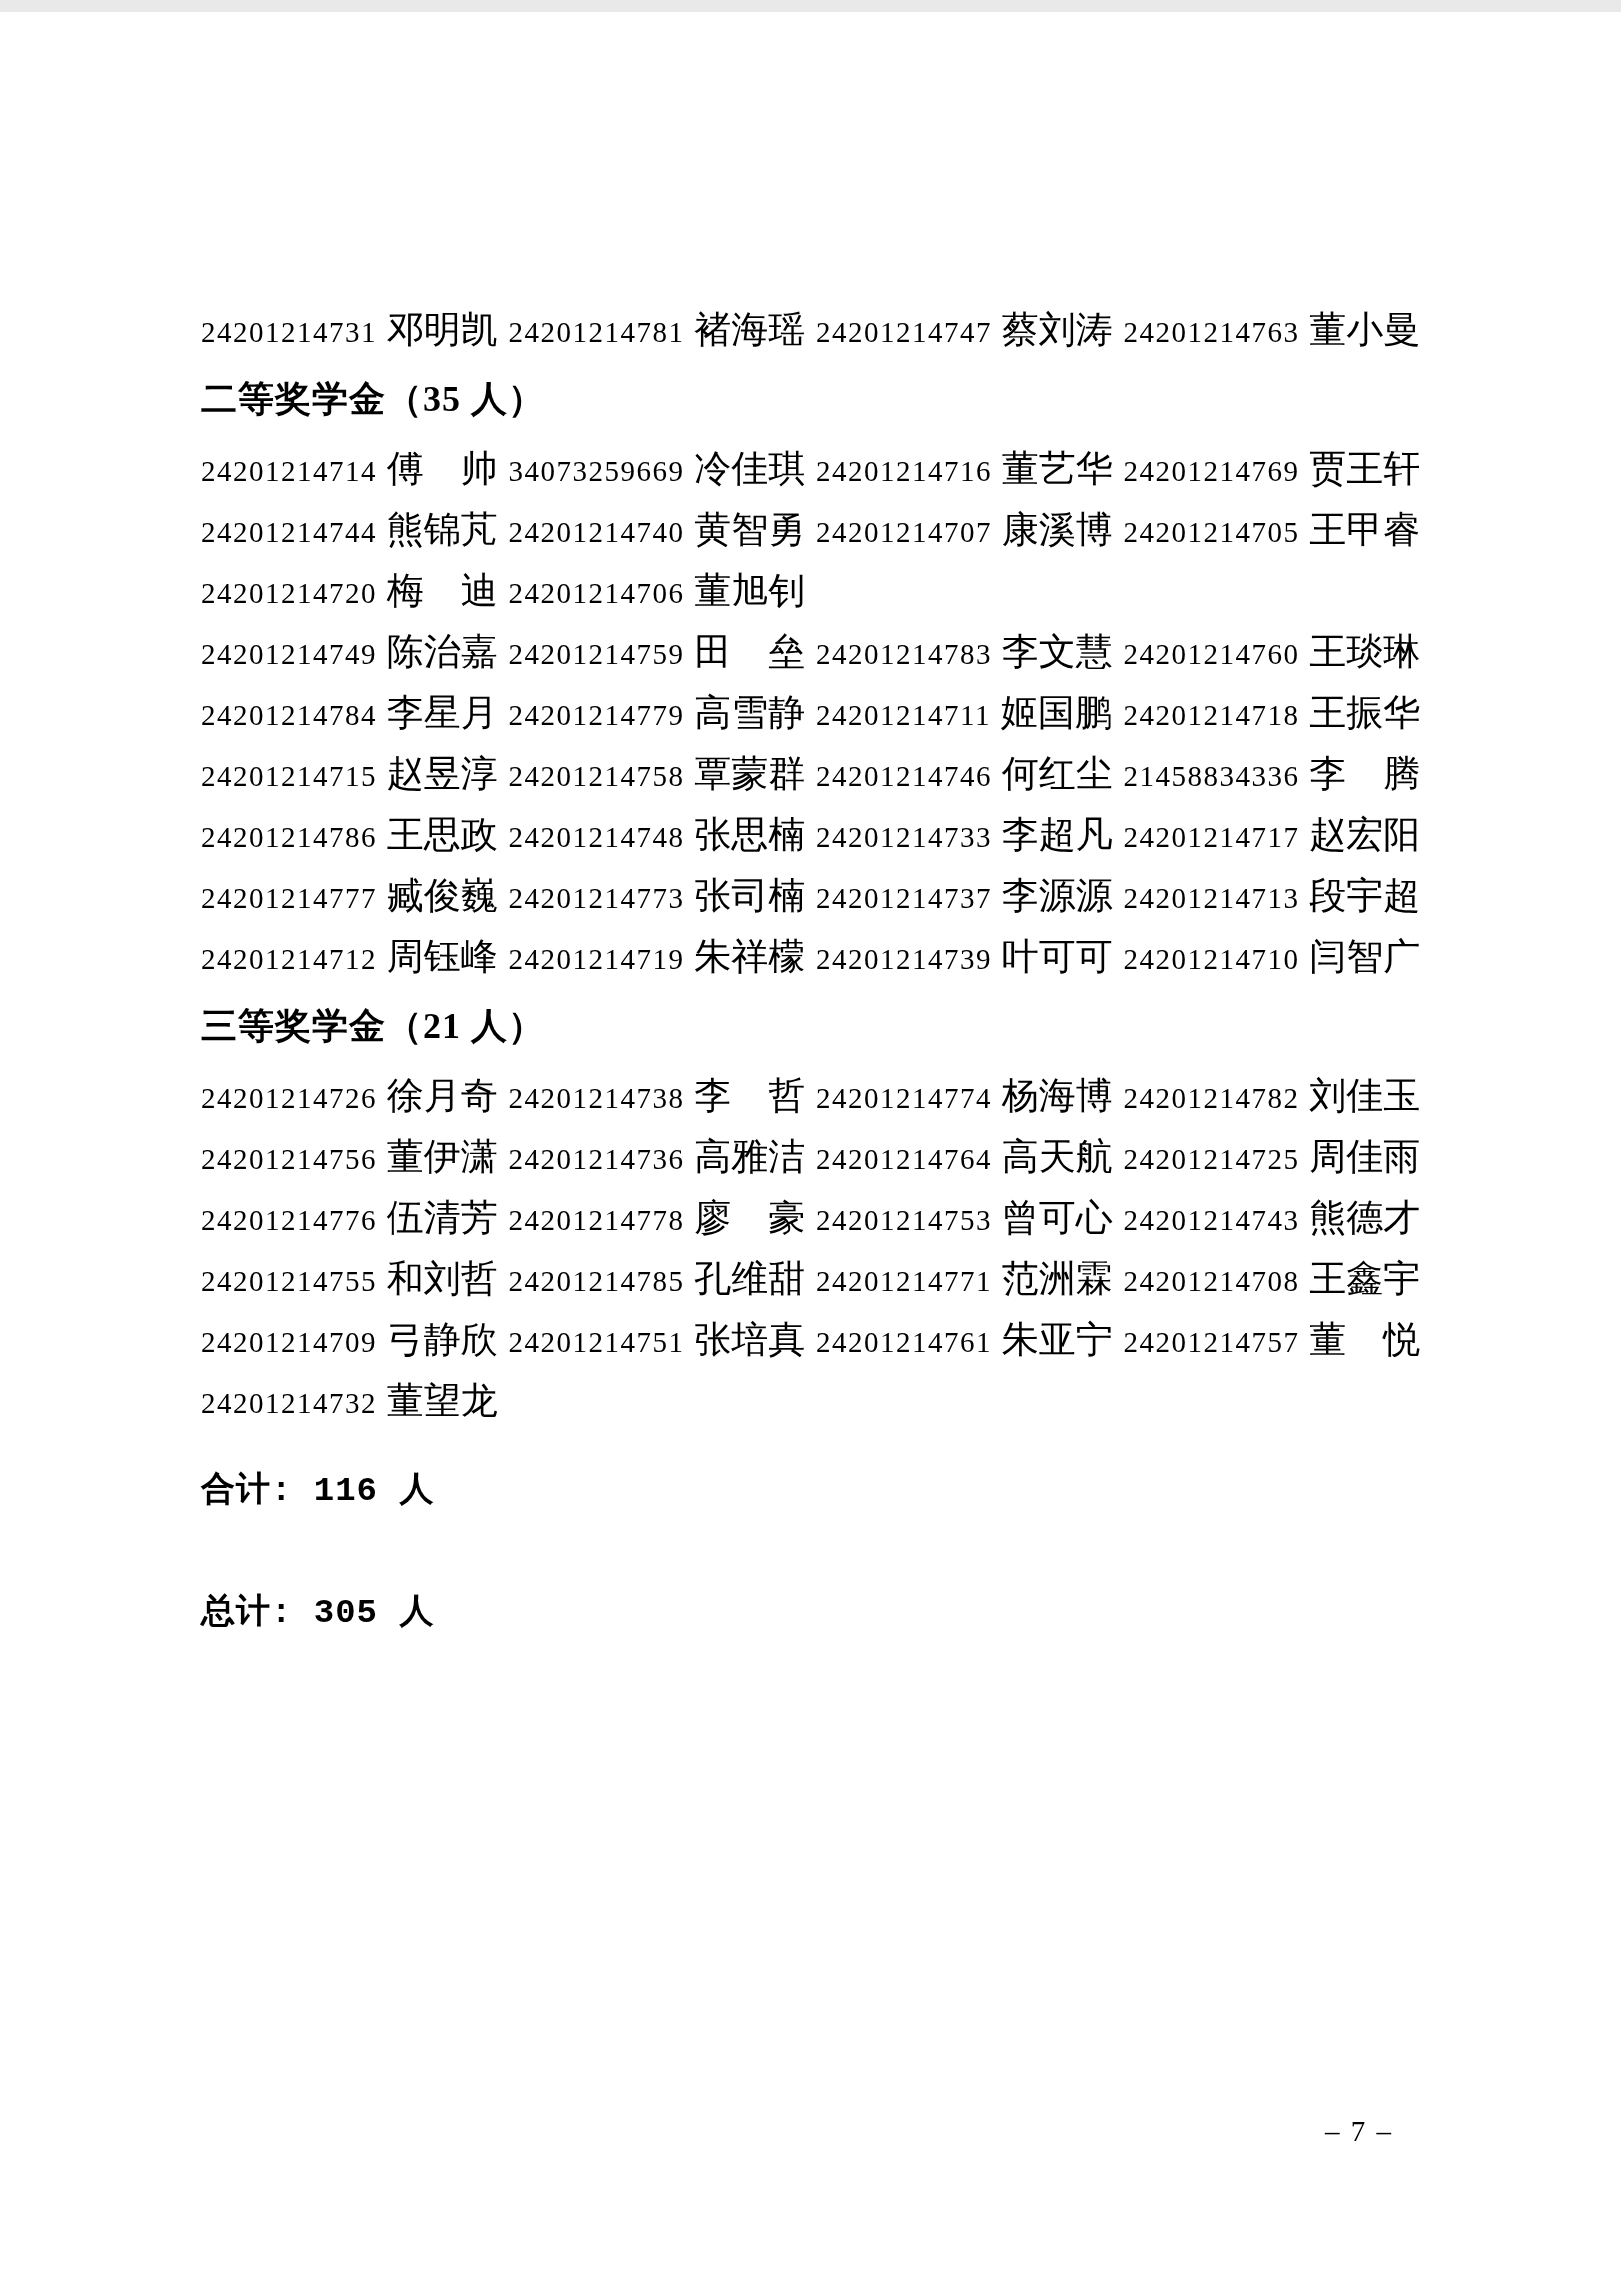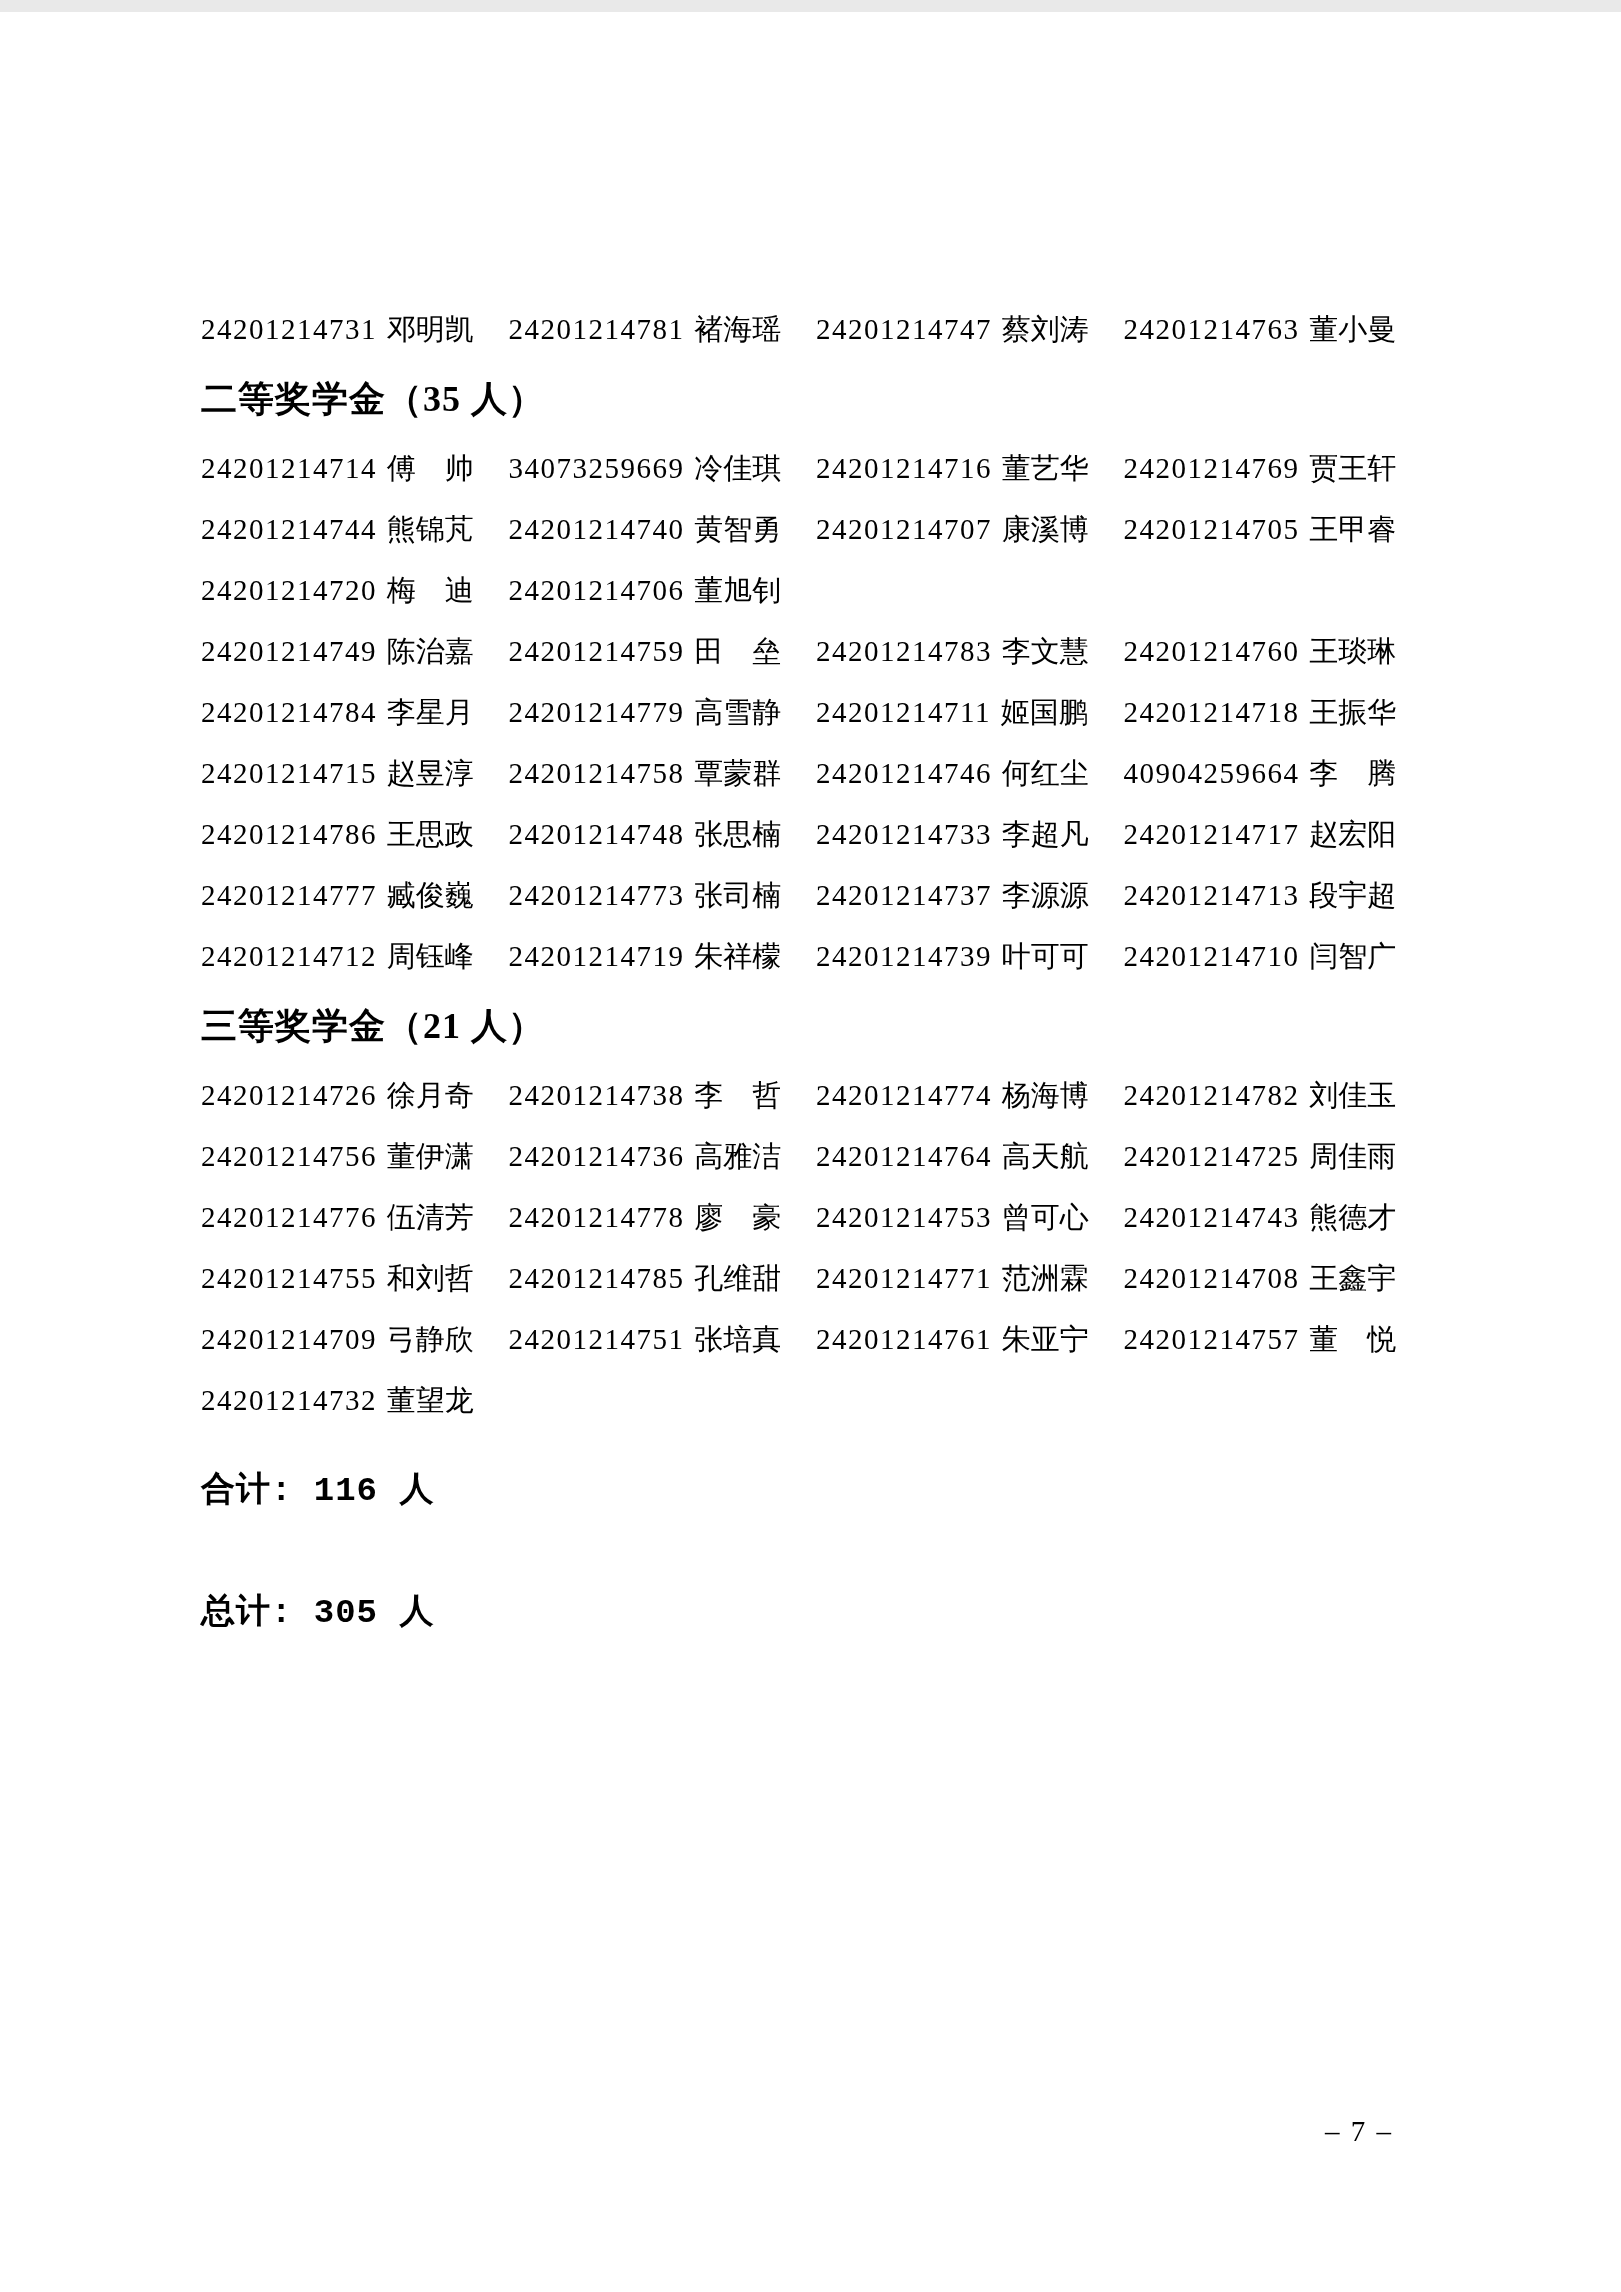--- a/index.html
+++ b/index.html
@@ -27,21 +27,21 @@
     display:flex;
     align-items:baseline;
     white-space:nowrap;
   }
   .entry.wide { width:50%; }
   .sid {
     font-size:29px;
     letter-spacing:1.5px;
   }
   .sname {
-    font-size:29px;
+    font-size:37px;
     margin-left:9.8px;
   }
   .section-title {
     font-size:36px;
     font-weight:bold;
     height:78px;
     display:flex;
     align-items:center;
     letter-spacing:1px;
   }
@@ -177,21 +177,21 @@
           </span>
           <span class="entry">
             <span class="sid">24201214758</span>
             <span class="sname">覃蒙群</span>
           </span>
           <span class="entry">
             <span class="sid">24201214746</span>
             <span class="sname">何红尘</span>
           </span>
           <span class="entry">
-            <span class="sid">40904259664</span>
+            <span class="sid">21458834336</span>
             <span class="sname">李　腾</span>
           </span>
         </div>
         <div class="row">
           <span class="entry">
             <span class="sid">24201214786</span>
             <span class="sname">王思政</span>
           </span>
           <span class="entry">
             <span class="sid">24201214748</span>

